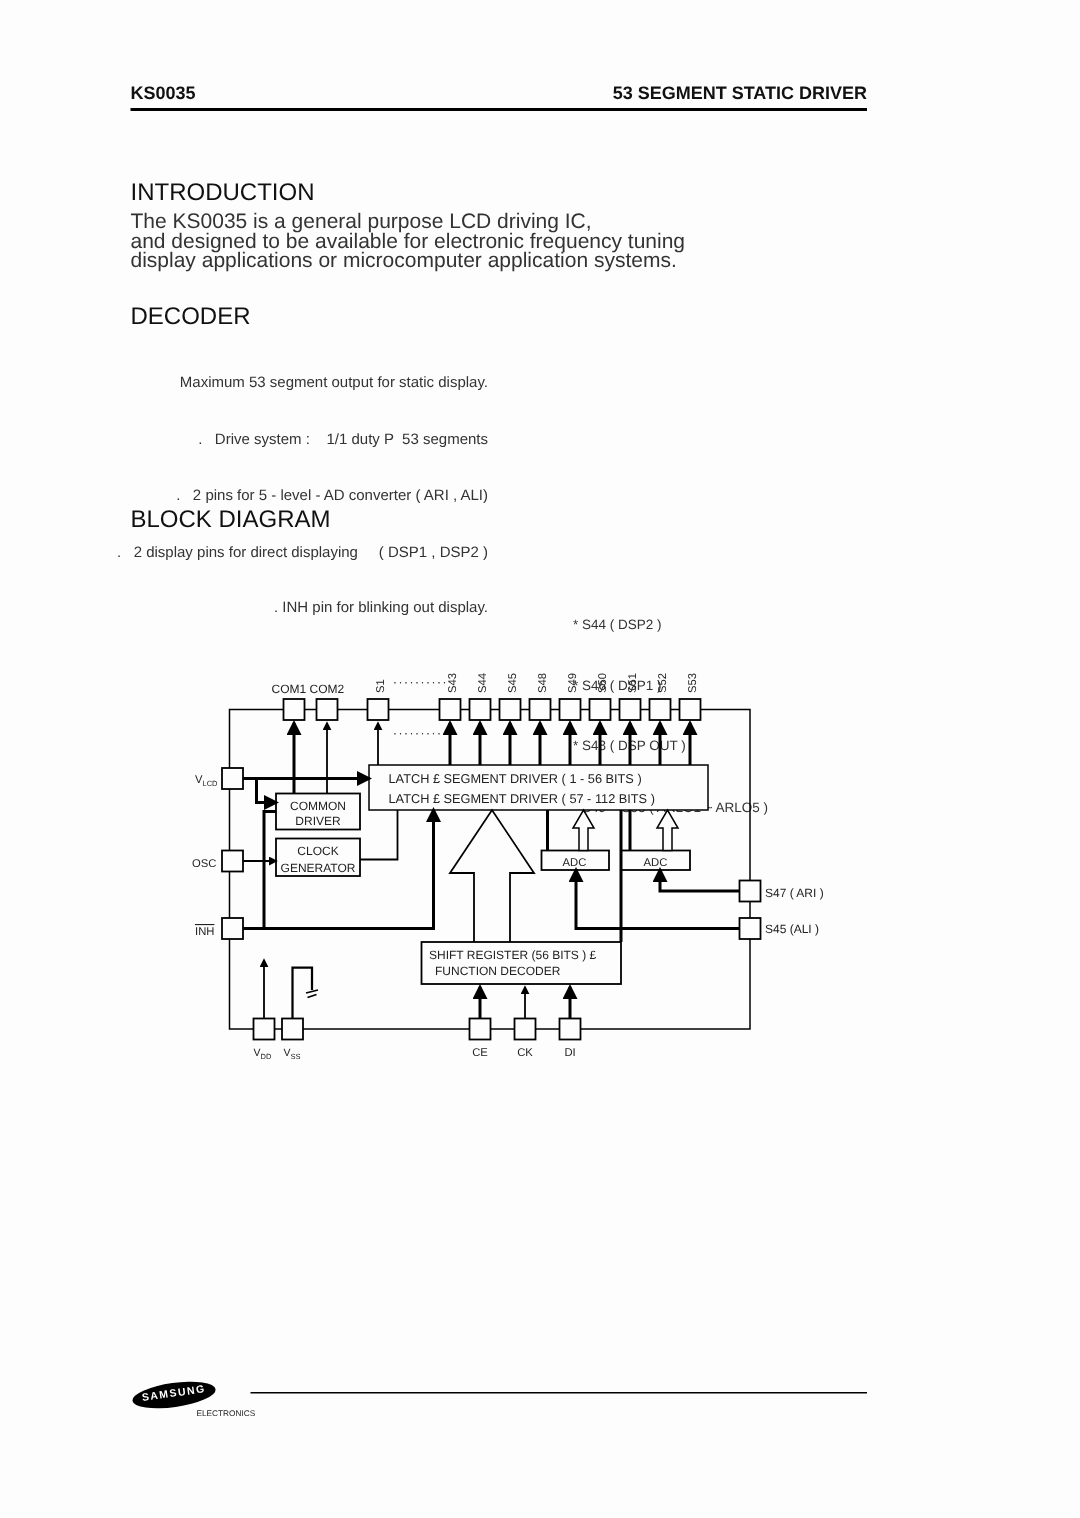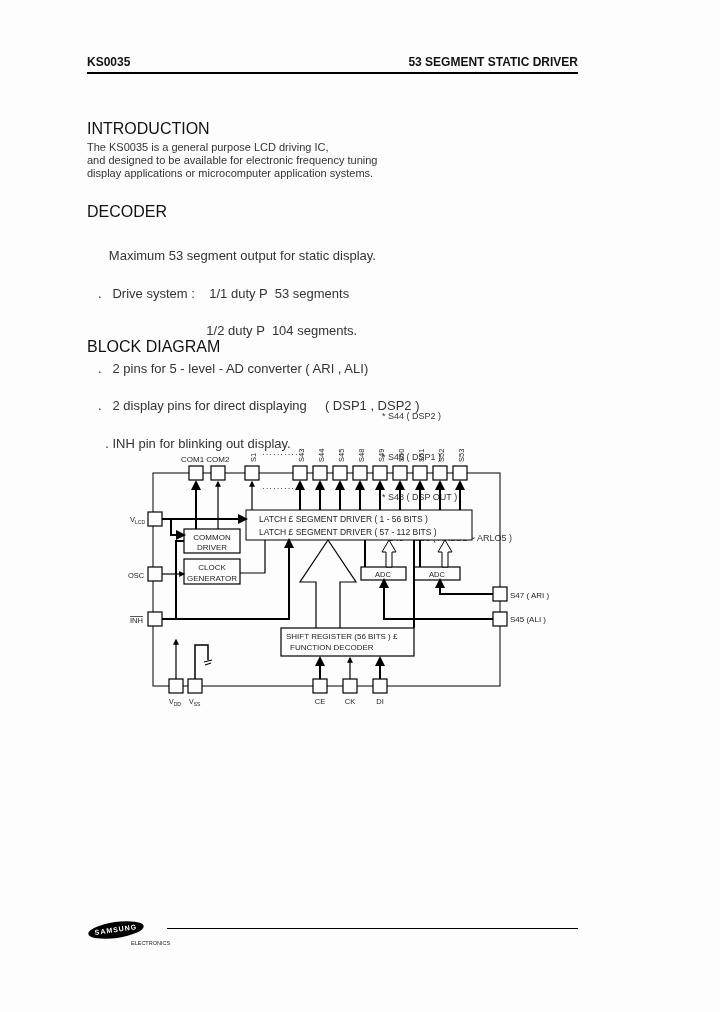--- a/index.html
+++ b/index.html
@@ -3,22 +3,22 @@
 <meta charset="utf-8">
 <style>
   html, body { margin: 0; padding: 0; background: #fdfdfd; }
   body { width: 720px; height: 1012px; position: relative; overflow: hidden;
          font-family: "Liberation Sans", sans-serif; color: #111; }
   .hdr { position: absolute; top: 40px; left: 87px; width: 491px; height: 20px;
          border-bottom: 2px solid #000; font-weight: bold; font-size: 12px; margin-top: 12px; }
   .hdr .l { position: absolute; left: 0; top: 3px; }
   .hdr .r { position: absolute; right: 0; top: 3px; text-align: center; }
   .h2 { position: absolute; left: 87px; font-weight: normal; font-size: 16px; }
-  .para { position: absolute; left: 87px; font-size: 11px; line-height: 13px; color: #333; }
-  .feat { position: absolute; left: 98px; font-size: 13px; line-height: 12.5px; color: #333; white-space: pre; }
+  .para { position: absolute; left: 87px; font-size: 14px; line-height: 13px; color: #333; }
+  .feat { position: absolute; left: 78px; font-size: 10px; line-height: 12.5px; color: #333; white-space: pre; text-align: right; }
   .notes { position: absolute; left: 382px; top: 383px; font-size: 9px; line-height: 13.5px; color: #333; white-space: pre; }
   svg.diag { position: absolute; left: 0; top: 0; }
   svg text { font-family: "Liberation Sans", sans-serif; fill: #222; }
   .foot-line { position: absolute; left: 167px; top: 928px; width: 411px; border-top: 1px solid #000; }
   .logo { position: absolute; left: 88px; top: 922px; width: 56px; height: 16px; background: #000;
           border-radius: 50%; transform: rotate(-8deg); color: #fff; font-size: 7px; font-weight: bold;
           text-align: center; line-height: 16px; letter-spacing: 1px; }
   .elec { position: absolute; left: 131px; top: 940px; font-size: 5.5px; color: #222; }
 </style>
 </head>
@@ -33,21 +33,20 @@
 <div class="para" style="top:141px">
   <div>The KS0035 is a general purpose LCD driving IC,</div>
   <div>and designed to be available for electronic frequency tuning</div>
   <div>display applications or microcomputer application systems.</div>
 </div>
 
 <div class="h2" style="top:203px">DECODER</div>
 <div class="feat" style="top:225px">
   <div>   Maximum 53 segment output for static display.</div>
   <div>.   Drive system :    1/1 duty P  53 segments</div>
-  <div>                              1/2 duty P  104 segments.</div>
   <div>.   2 pins for 5 - level - AD converter ( ARI , ALI)</div>
   <div>.   2 display pins for direct displaying     ( DSP1 , DSP2 )</div>
   <div>  . INH pin for blinking out display.</div>
 </div>
 
 <div class="h2" style="top:338px">BLOCK DIAGRAM</div>
 <div class="notes">
   <div>* S44 ( DSP2 )</div>
   <div>* S46 ( DSP1 )</div>
   <div>* S48 ( DSP OUT )</div>

